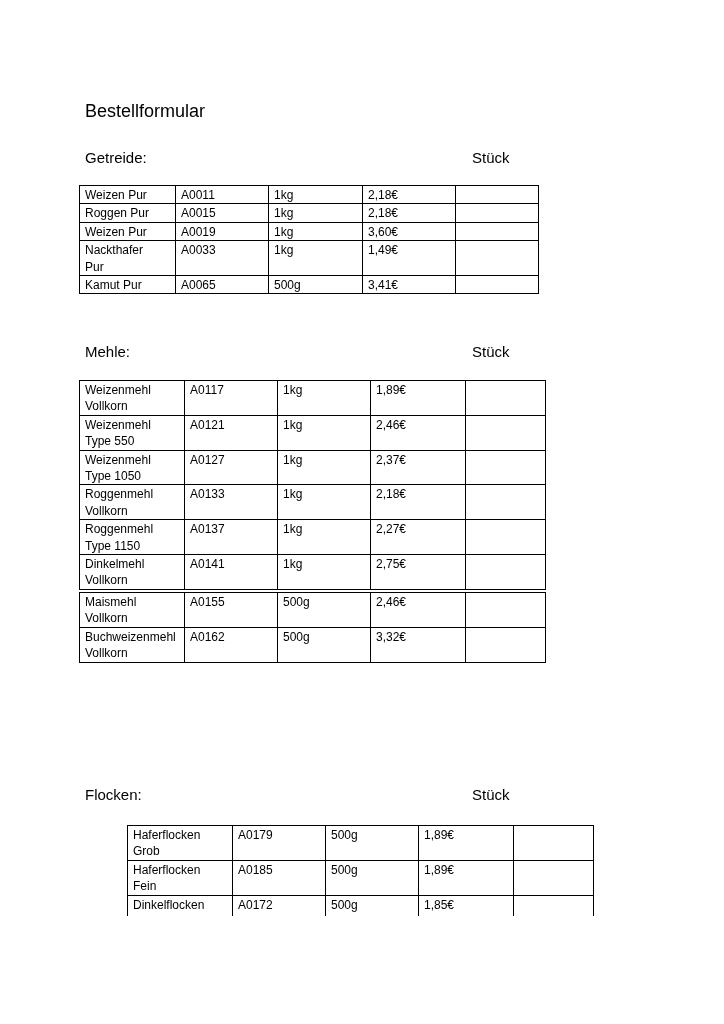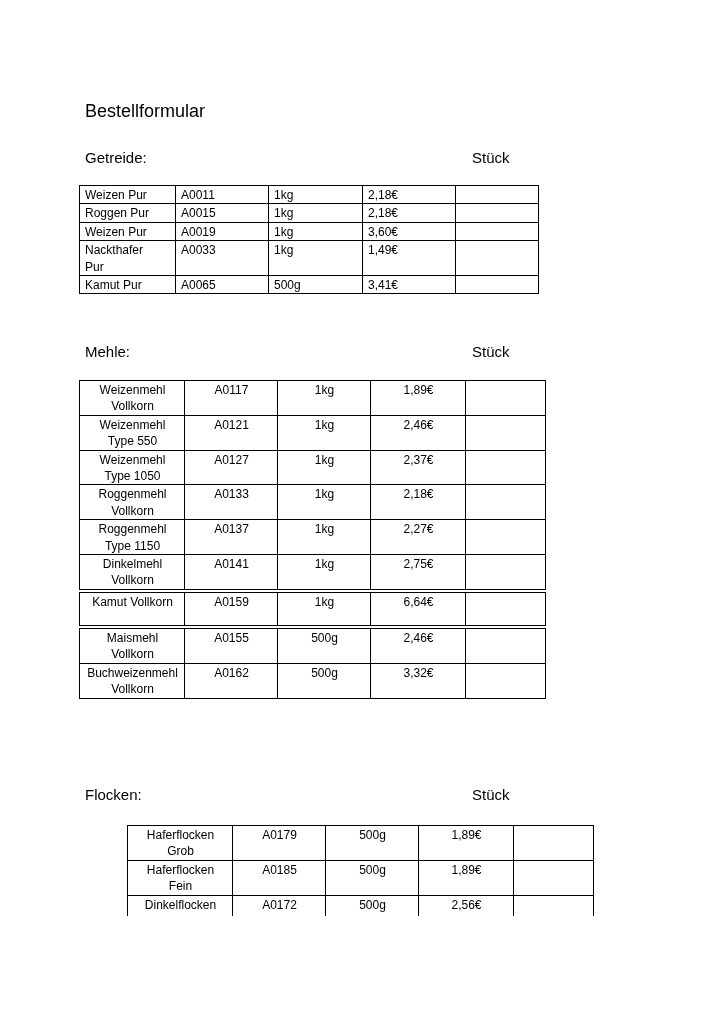--- a/index.html
+++ b/index.html
@@ -70,21 +70,21 @@
     line-height: 16.4px;
     padding: 1px 4px 0 5px;
     vertical-align: top;
     white-space: pre-line;
     overflow: hidden;
     color: #000000;
   }
   table.tbl-getreide { width: 459px; }
   table.tbl-mehle, table.tbl-flocken { width: 466px; }
   table.tbl-getreide tr { height: 17px; }
-  table.tbl-mehle tr, table.tbl-flocken tr { height: 33px; text-align: center; }
+  table.tbl-mehle tr, table.tbl-flocken tr { height: 33px; }
   table.tbl-getreide col.c-product { width: 96px; }
   table.tbl-getreide col.c-code    { width: 93px; }
   table.tbl-getreide col.c-size    { width: 94px; }
   table.tbl-getreide col.c-price   { width: 93px; }
   table.tbl-getreide col.c-qty     { width: 83px; }
   table.tbl-mehle col.c-product, table.tbl-flocken col.c-product { width: 105px; }
   table.tbl-mehle col.c-code,    table.tbl-flocken col.c-code    { width: 93px; }
   table.tbl-mehle col.c-size,    table.tbl-flocken col.c-size    { width: 93px; }
   table.tbl-mehle col.c-price,   table.tbl-flocken col.c-price   { width: 95px; }
   table.tbl-mehle col.c-qty,     table.tbl-flocken col.c-qty     { width: 80px; }
@@ -220,38 +220,20 @@
         <table class="ptable tbl-mehle">
           <colgroup>
             <col class="c-product">
             <col class="c-code">
             <col class="c-size">
             <col class="c-price">
             <col class="c-qty">
           </colgroup>
           <tbody>
             <tr>
-              <td>Kamut Vollkorn</td>
-              <td>A0159</td>
-              <td>1kg</td>
-              <td>6,64€</td>
-              <td></td>
-            </tr>
-          </tbody>
-        </table>
-        <table class="ptable tbl-mehle">
-          <colgroup>
-            <col class="c-product">
-            <col class="c-code">
-            <col class="c-size">
-            <col class="c-price">
-            <col class="c-qty">
-          </colgroup>
-          <tbody>
-            <tr>
               <td>Maismehl
 Vollkorn</td>
               <td>A0155</td>
               <td>500g</td>
               <td>2,46€</td>
               <td></td>
             </tr>
             <tr>
               <td>Buchweizenmehl
 Vollkorn</td>
@@ -294,21 +276,21 @@
               <td>A0185</td>
               <td>500g</td>
               <td>1,89€</td>
               <td></td>
             </tr>
             <tr>
               <td>Dinkelflocken
 Vollkorn</td>
               <td>A0172</td>
               <td>500g</td>
-              <td>2,56€</td>
+              <td>1,85€</td>
               <td></td>
             </tr>
           </tbody>
         </table>
       </div>
   </div>
 
 </div>
 
 </body></html>

